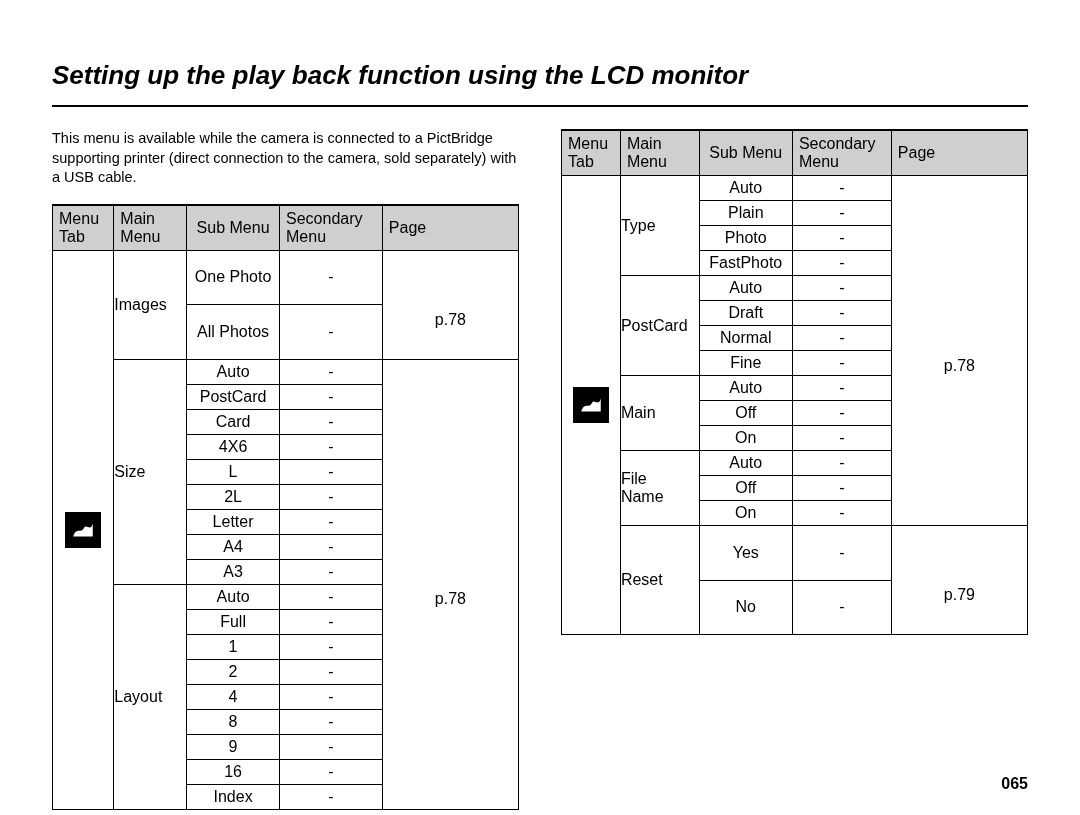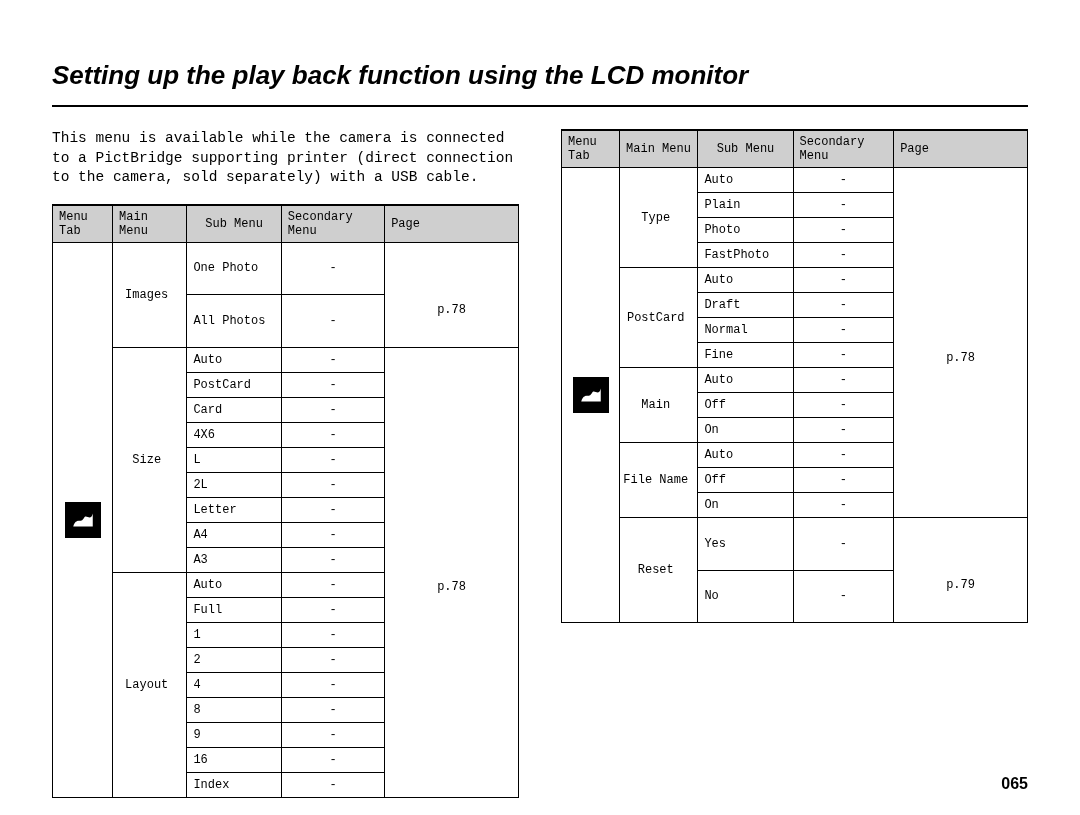--- a/index.html
+++ b/index.html
@@ -19,52 +19,51 @@
     font-size: 26px;
     font-weight: bold;
     font-style: italic;
     padding-bottom: 14px;
     border-bottom: 2px solid #000;
     margin-bottom: 22px;
   }
   .columns {
     display: flex;
     gap: 42px;
-    font-family: Liberation Mono, monospace;
   }
   .col {
     flex: 1 1 50%;
   }
   .intro {
     font-size: 14.5px;
     line-height: 1.35;
     margin-bottom: 16px;
   }
   table {
     border-collapse: collapse;
     width: 100%;
-    font-size: 12px;
+    font-size: 16px;
   }
   th {
     background: #cfcfcf;
     font-weight: normal;
     text-align: left;
     padding: 4px 6px;
     border: 1px solid #000;
     border-top: 2px solid #000;
   }
   td {
     border: 1px solid #000;
     padding: 3px 6px;
     text-align: center;
     vertical-align: middle;
     height: 25px;
   }
-  td.lbl { text-align: center; padding-left: 0; }
-  td.sub { text-align: left; }
+  td.lbl { text-align: left; padding-left: 0; }
+  td.sub { text-align: center; }
   td.sec { text-align: center; }
   td.page { text-align: center; }
   td.icon-cell {
     background: #fff;
     padding: 0;
     width: 70px;
   }
   .icon-box {
     width: 36px;
     height: 36px;

